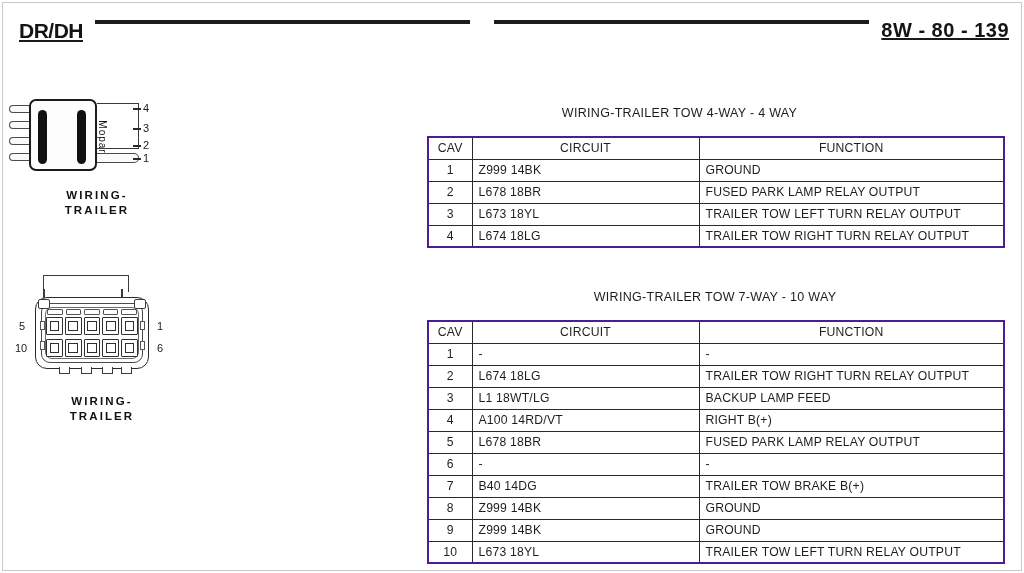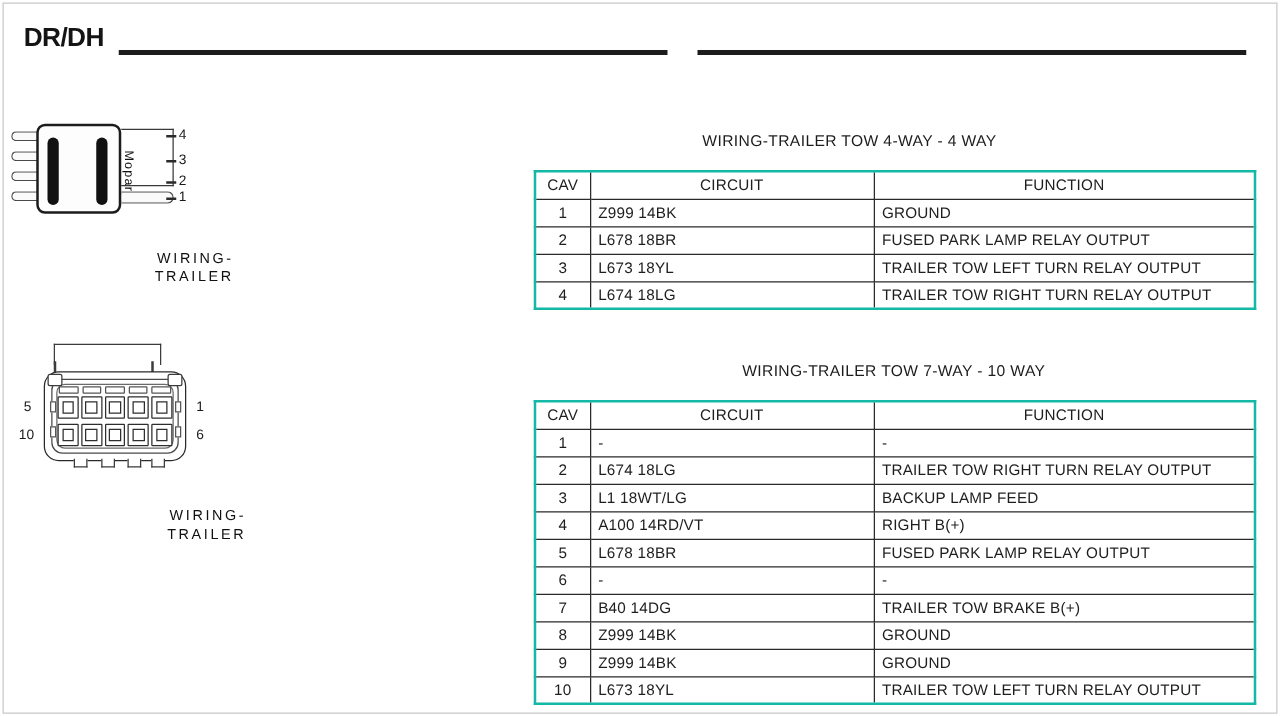--- a/index.html
+++ b/index.html
@@ -18,25 +18,26 @@
     position: absolute;
     left: 2px; top: 2px;
     width: 1020px; height: 569px;
     border: 1px solid #c8c8c8;
     background: #fff;
   }
 
   
   #header {
     position: absolute;
-    left: 0; top: 6px;
+    left: 0; top: 16px;
     width: 1020px; height: 34px;
     display: flex;
-    align-items: flex-end;
+    align-items: flex-start;
     padding: 0 14px 0 16px;
+    text-decoration: underline;
   }
   #header .hdr-title {
     font-weight: bold;
     font-size: 21px;
     letter-spacing: -0.5px;
     color: #141414;
     white-space: nowrap;
     font-stretch: condensed;
   }
   #header .rule {
@@ -62,27 +63,27 @@
     letter-spacing: 0.5px;
   }
 
   
   .figure { position: absolute; }
 
   #fig-4way { left: 4px; top: 92px; width: 180px; }
   #fig-7way { left: 4px; top: 272px; width: 190px; }
 
   .fig-caption {
-    text-align: right;
-    font-weight: normal;
+    text-align: center;
+    font-weight: bold;
     font-size: 11.5px;
     letter-spacing: 2.1px;
     line-height: 15px;
     color: #111;
-    margin-top: 23px;
+    margin-top: 11px;
   }
   .fig-caption div { white-space: nowrap; }
 
   
   .c4-wrap { position: relative; width: 180px; height: 82px; }
   .c4-body {
     position: absolute; left: 22px; top: 4px;
     width: 68px; height: 72px;
     background: #fdfdfd;
     border: 2px solid #1c1c1c;
@@ -287,21 +288,21 @@
     font-size: 12.5px;
     color: #1c1c1c;
     letter-spacing: 0.3px;
     margin-bottom: 6px;
     white-space: nowrap;
   }
   table.pinout {
     border-collapse: collapse;
     width: 576px;
     table-layout: fixed;
-    border: 2px solid #14b8a6;
+    border: 2px solid #4c1d95;
     background: #fff;
     margin-top: 16px;
   }
   table.pinout th, table.pinout td {
     border: 1px solid #2a2a2a;
     font-size: 12.2px;
     font-weight: normal;
     color: #1e1e1e;
     height: 22px;
     padding: 0 6px;
@@ -318,20 +319,21 @@
 </style>
 </head>
 <body>
 
 <div id="page">
 
   <div id="header">
     <span class="hdr-title">DR/DH</span>
     <span class="rule"></span>
     <span class="rule"></span>
+    <span class="hdr-right">8W - 80 - 139</span>
   </div>
 
   <div class="figure" id="fig-4way">
     <div class="c4-wrap">
       <div class="c4-lead l1"></div>
       <div class="c4-lead l2"></div>
       <div class="c4-lead l3"></div>
       <div class="c4-lead l4"></div>
 
       <div class="c4-block"></div>

